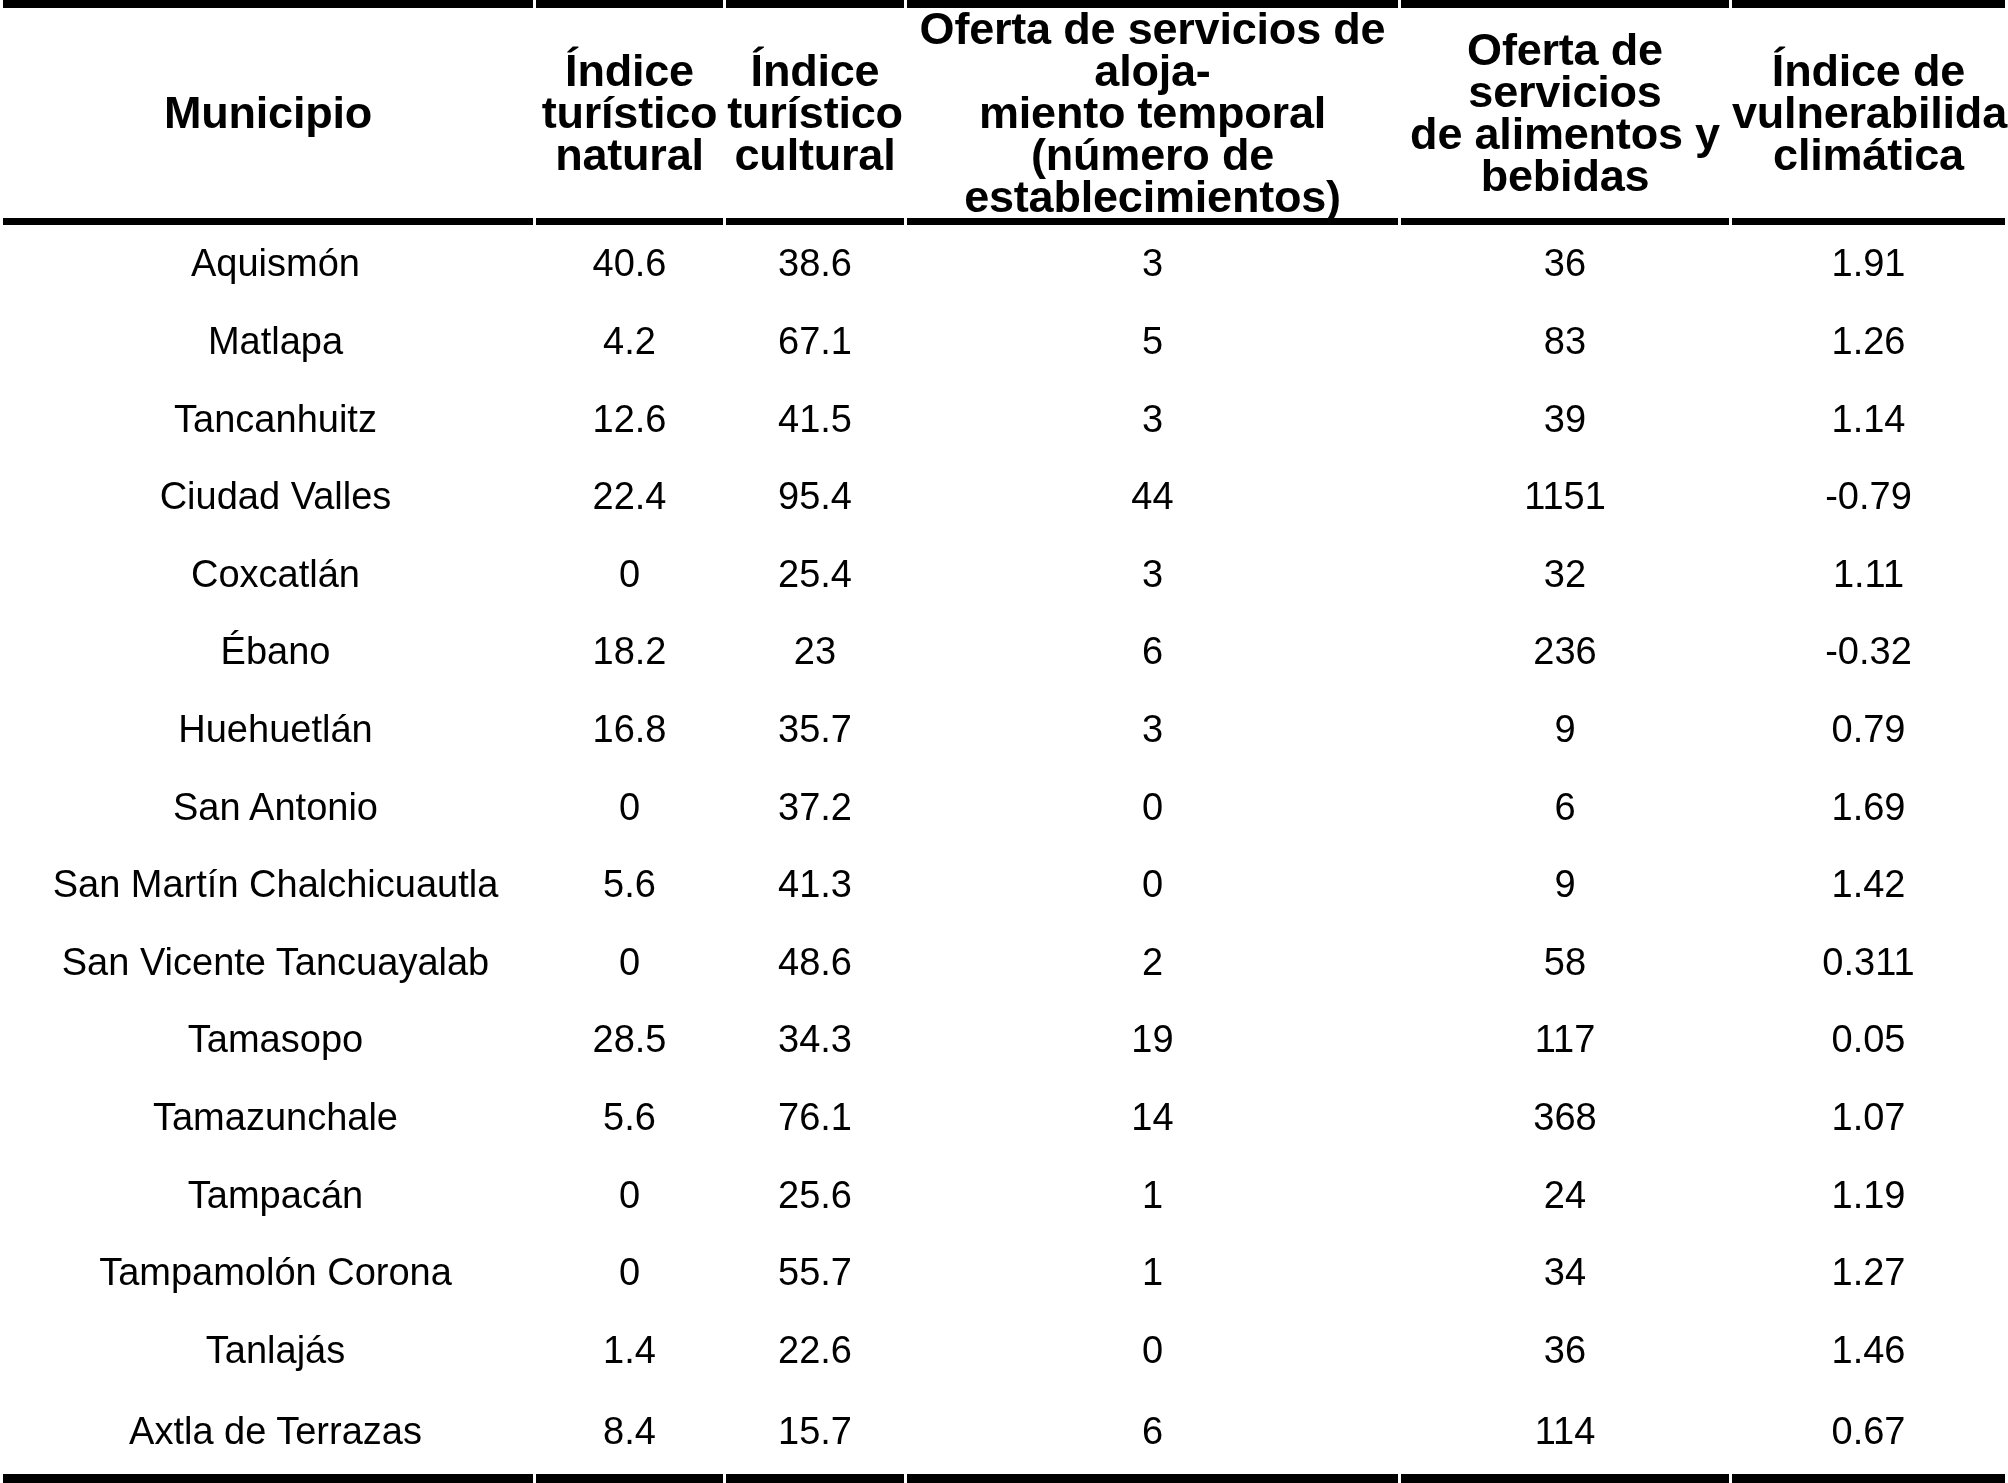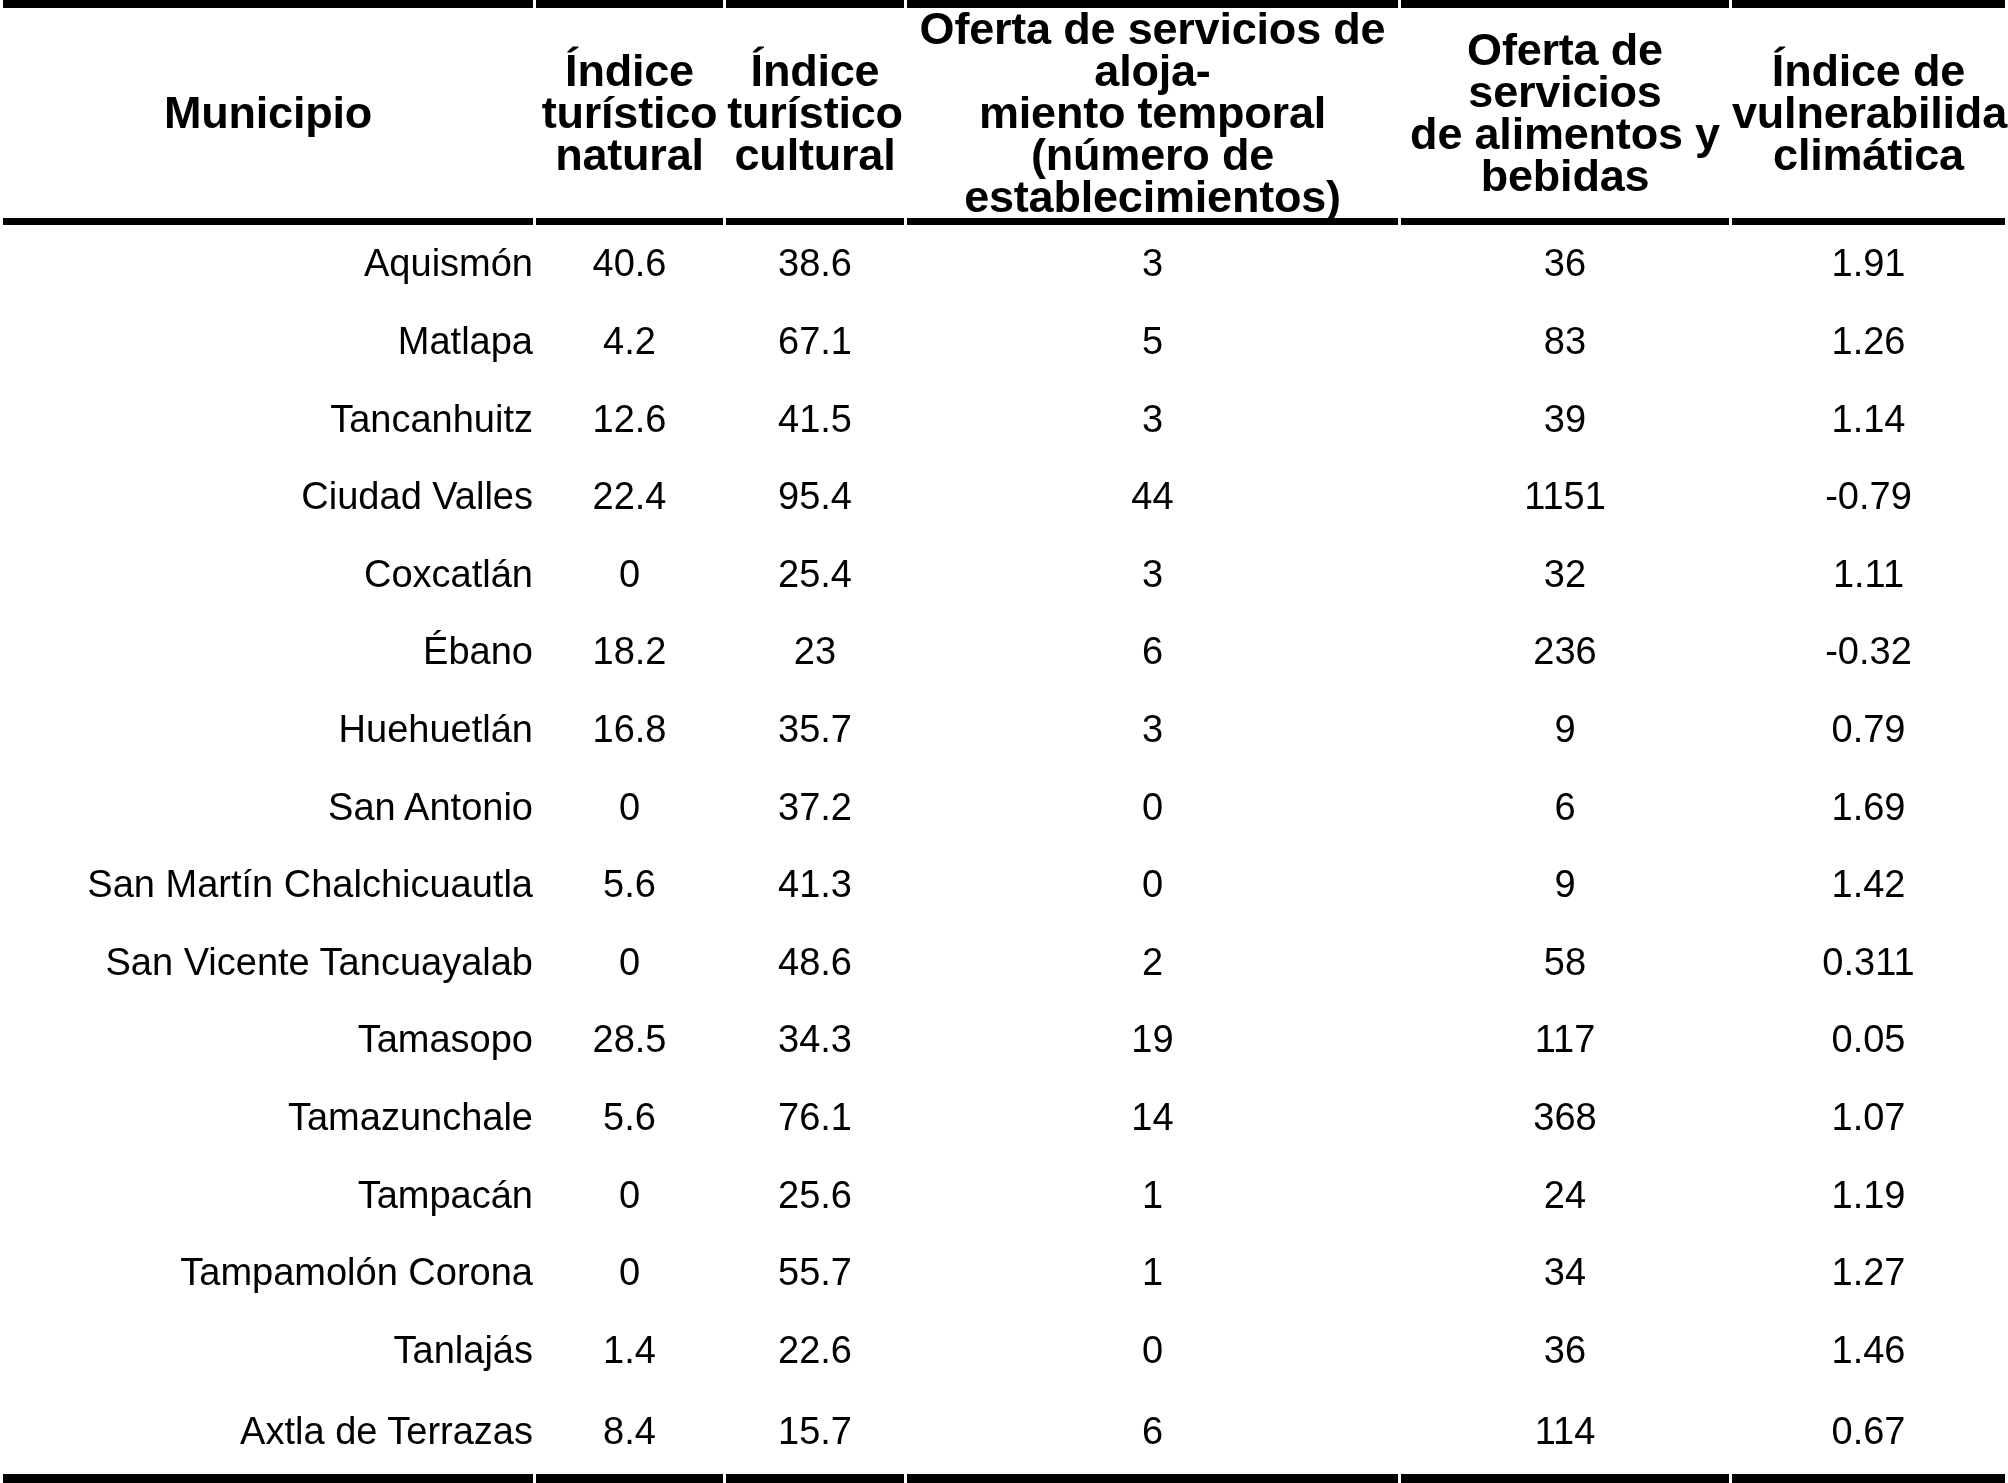--- a/index.html
+++ b/index.html
@@ -48,21 +48,21 @@
     border-bottom:7px solid var(--border-color);
   }
   td{
     font-size:38px;
     text-align:center;
     vertical-align:middle;
     padding:0;
     white-space:nowrap;
   }
   td.c0{
-    text-align:right;
+    text-align:center;
     padding-left:15px;
   }
   tbody tr:last-child td{
     border-bottom:9px solid var(--border-color);
   }
 </style>
 </head>
 <body>
 
 <table>

